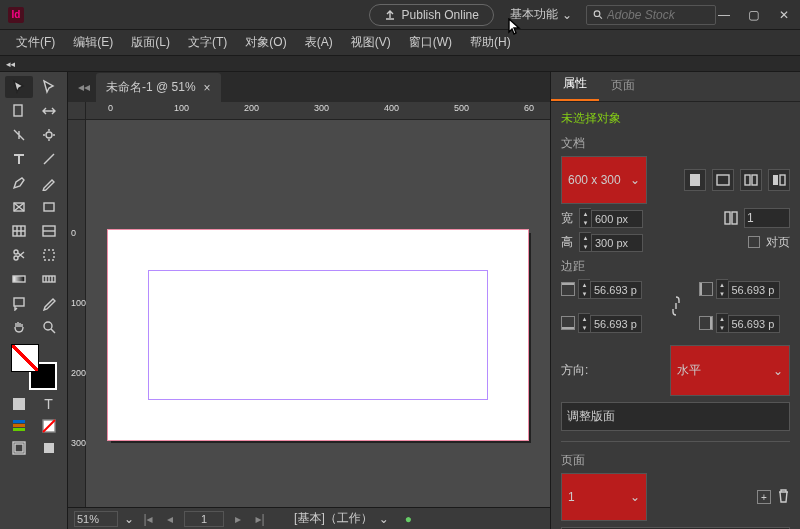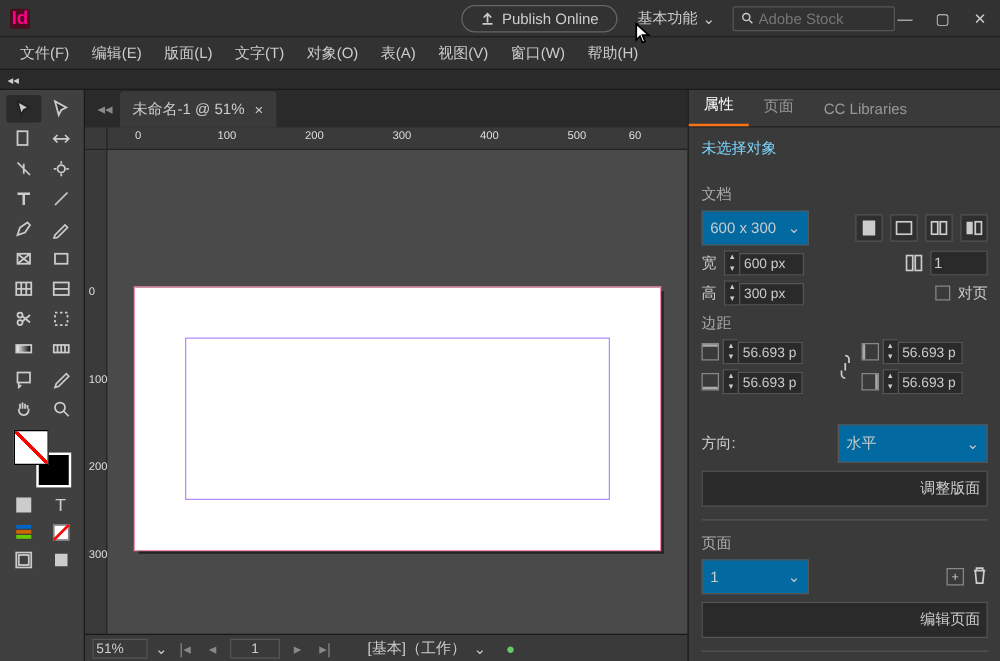--- a/index.html
+++ b/index.html
@@ -1,24 +1,24 @@
 <!DOCTYPE html>
 <html><head>
 <meta charset="utf-8">
 <style>
 *{box-sizing:border-box;margin:0;padding:0;font-family:"Microsoft YaHei",sans-serif;font-size:12px;color:#ccc;user-select:none}
 body{width:800px;height:529px;background:#323232;overflow:hidden;position:relative}
 .title-bar{height:30px;background:#323232;display:flex;align-items:center;padding:0 8px;border-bottom:1px solid #1a1a1a}
-.app-icon{width:16px;height:16px;background:#4a0e1e;display:flex;align-items:center;justify-content:center;font-size:15px;font-weight:bold;color:#f08;border-radius:2px}
+.app-icon{width:16px;height:16px;background:#4a0e1e;display:flex;align-items:center;justify-content:center;font-size:10px;font-weight:bold;color:#f08;border-radius:2px}
 .home-icon{margin-left:14px;cursor:pointer}
 .title-spacer{flex:1}
 .pub-btn{border:1px solid #666;border-radius:14px;padding:3px 14px;display:flex;align-items:center;gap:6px;cursor:pointer}
 .workspace-dd{margin-left:16px;display:flex;align-items:center;gap:4px;cursor:pointer}
 .search-box{margin-left:14px;border:1px solid #555;border-radius:2px;padding:2px 6px;display:flex;align-items:center;gap:4px;width:130px}
-.search-box input{background:transparent;border:none;outline:none;width:100%;color:#999;}
+.search-box input{background:transparent;border:none;outline:none;width:100%;color:#999;font-style:italic}
 .win-ctrls{margin-left:auto;display:flex;gap:14px}
 .win-ctrls span{cursor:pointer;width:16px;text-align:center}
 .menu-bar{height:26px;background:#323232;display:flex;align-items:center;padding:0 8px;gap:2px;border-bottom:1px solid #1a1a1a}
 .menu-bar span{padding:3px 8px;cursor:pointer}
 .sub-bar{height:16px;background:#2a2a2a;display:flex;align-items:center;padding-left:6px;border-bottom:1px solid #1a1a1a}
 .sub-bar span{font-size:9px}
 .main{display:flex;height:calc(529px - 30px - 26px - 16px)}
 .tools{width:68px;background:#404040;border-right:1px solid #1a1a1a;display:flex;flex-direction:column;align-items:center;padding-top:4px}
 .tool-grid{display:grid;grid-template-columns:28px 28px;gap:2px}
 .tool{width:28px;height:22px;display:flex;align-items:center;justify-content:center;cursor:pointer;border-radius:2px}
@@ -48,40 +48,40 @@
 .cursor{position:absolute;top:18px;left:508px;pointer-events:none}
 .status{height:22px;background:#3a3a3a;display:flex;align-items:center;padding:0 6px;gap:6px;border-top:1px solid #1a1a1a}
 .status select,.status input{background:#3a3a3a;border:1px solid #555;color:#ccc;font-size:11px;padding:1px 2px}
 .status .nav-btn{width:16px;text-align:center;cursor:pointer;color:#888}
 .right{width:250px;background:#3a3a3a;border-left:1px solid #1a1a1a;display:flex;flex-direction:column}
 .panel-tabs{display:flex;border-bottom:1px solid #222;height:30px;align-items:flex-end}
 .panel-tabs .ptab{padding:7px 12px;cursor:pointer;color:#999}
 .panel-tabs .ptab.active{color:#fff;border-bottom:2px solid #f97316}
 .panel-body{flex:1;overflow-y:auto;padding:8px 10px}
 .section-lbl{color:#aaa;margin:6px 0 4px}
-.sel-info{color:#7dd3fc;margin-bottom:20px}
+.sel-info{color:#84cc16;margin-bottom:8px}
 .row{display:flex;align-items:center;gap:6px;margin:4px 0}
-.dd{background:#0369a1;border:1px solid #555;padding:6px 6px;display:flex;align-items:center;justify-content:space-between;cursor:pointer}
+.dd{background:#b91c1c;border:1px solid #555;padding:16px 6px;display:flex;align-items:center;justify-content:space-between;cursor:pointer}
 .dd.small{width:86px}
 .icon-btn{width:22px;height:22px;background:#2f2f2f;border:1px solid #555;display:flex;align-items:center;justify-content:center;cursor:pointer}
 .num-in{display:flex;align-items:flex-end}
 .num-in .spin{width:12px;display:flex;flex-direction:column;border:1px solid #555;border-right:none}
 .num-in .spin span{height:9px;font-size:7px;text-align:center;line-height:9px;background:#2a2a2a;cursor:pointer}
 .num-in input{width:52px;background:#2a2a2a;border:1px solid #555;color:#ccc;padding:2px 3px;font-size:11px}
 .chk{width:12px;height:12px;border:1px solid #888;display:inline-block}
-.margin-grid{display:grid;grid-template-columns:1fr auto 1fr;gap:4px;align-items:center}
+.margin-grid{display:grid;grid-template-columns:1fr auto 1fr;gap:14px;align-items:center}
 .margin-cell{display:flex;align-items:center;gap:3px}
 .margin-cell .mi{width:14px;height:14px;border:1px solid #888;position:relative}
 .margin-cell .mi::after{content:"";position:absolute;background:#aaa}
 .mi.t::after{top:0;left:0;right:0;height:2px}
 .mi.b::after{bottom:0;left:0;right:0;height:2px}
 .mi.l::after{top:0;bottom:0;left:0;width:2px}
 .mi.r::after{top:0;bottom:0;right:0;width:2px}
 .link-ic{width:18px;height:28px;display:flex;align-items:center;justify-content:center}
-.wide-btn{width:100%;background:#2a2a2a;border:1px solid #555;padding:5px;text-align:right;cursor:pointer;margin:6px 0}
+.wide-btn{width:100%;background:#2a2a2a;border:1px solid #555;padding:5px;text-align:left;cursor:pointer;margin:6px 0}
 .hr{border:none;border-top:1px solid #555;margin:10px 0}
 .grid-icons{display:flex;gap:4px;margin-left:auto}
 svg{stroke:#ccc;fill:none;stroke-width:1.4}
 </style>
 </head>
 <body>
 
 <div class="title-bar">
   <div class="app-icon">Id</div>
   <span class="home-icon"><svg viewBox="0 0 16 16">
@@ -306,21 +306,21 @@
     </div>
     <div class="ruler-h">
       <div class="corner"></div>
       <div class="ticks">
         <span style="left:22px">0</span>
         <span style="left:88px">100</span>
         <span style="left:158px">200</span>
         <span style="left:228px">300</span>
         <span style="left:298px">400</span>
         <span style="left:368px">500</span>
-        <span style="left:417px">60</span>
+        <span style="left:438px">60</span>
       </div>
     </div>
     <div class="canvas-wrap">
       <div class="ruler-v">
         <span style="top:108px">0</span>
         <span style="top:178px">100</span>
         <span style="top:248px">200</span>
         <span style="top:318px">300</span>
       </div>
       <div class="canvas">
@@ -340,21 +340,20 @@
       <span style="margin-left:20px">[基本]（工作）</span>
       <span>⌄</span>
       <span style="margin-left:10px;color:#6c6">●</span>
     </div>
   </div>
 
   <div class="right">
     <div class="panel-tabs">
       <div class="ptab active">属性</div>
       <div class="ptab">页面</div>
-      <div class="ptab">CC Libraries</div>
     </div>
     <svg class="cursor" width="14" height="18" viewBox="0 0 14 18">
         <path d="M1 1l0 13 3-3 2 5 2-1-2-5 5 0z" fill="#fff" stroke="#000"></path>
       </svg>
     <div class="panel-body">
       <div class="sel-info">未选择对象</div>
 
       <div class="section-lbl">文档</div>
       <div class="row">
         <div class="dd small">
@@ -457,21 +456,21 @@
             <div class="num-in">
               <div class="spin">
                 <span>▴</span>
                 <span>▾</span>
               </div>
               <input value="56.693 p" style="">
             </div>
           </div>
       </div>
 
-      <div class="row" style="margin-top:24px">
+      <div class="row" style="margin-top:12px">
         <span>方向:</span>
         <div style="flex:1"></div>
         <div class="dd" style="width:120px">
             <span>水平</span>
             <span>⌄</span>
           </div>
       </div>
       <div class="wide-btn">调整版面</div>
       <hr class="hr">
 

